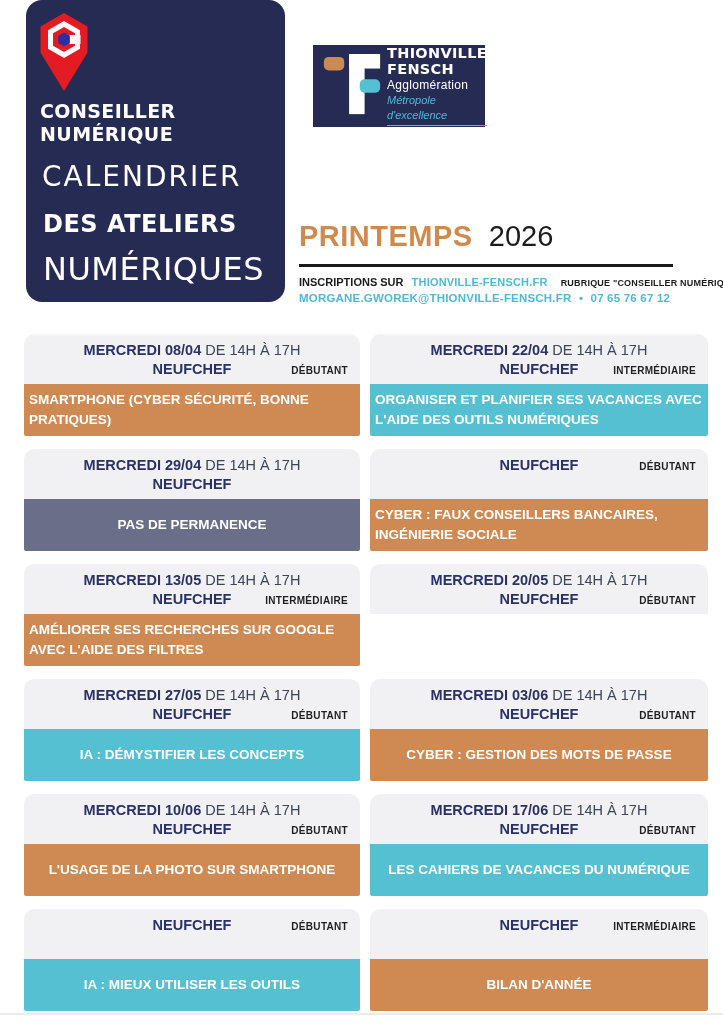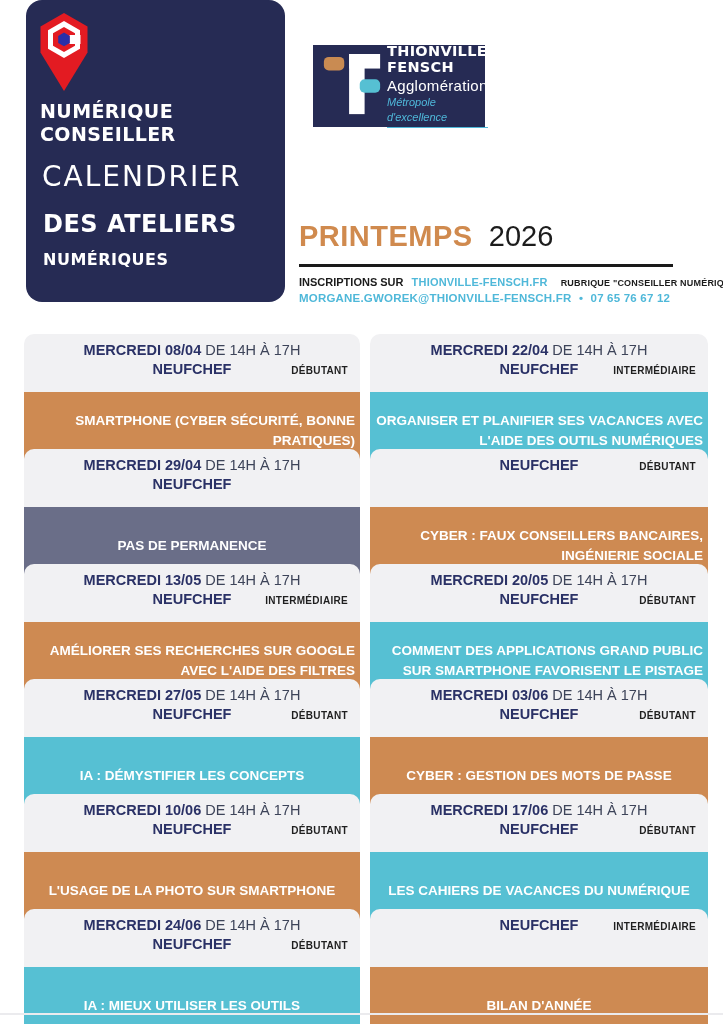--- a/index.html
+++ b/index.html
@@ -8,29 +8,29 @@
 
   
   .brand-panel{position:absolute;left:26px;top:0;width:259px;height:302px;
                background:var(--navy);border-radius:16px;color:#fff;
                font-family:"DejaVu Sans",sans-serif;}
   .pin{position:absolute;left:12px;top:12px;width:52px;height:80px;}
   .org{position:absolute;left:14px;top:100px;font-weight:bold;font-size:19px;
        line-height:1.2;letter-spacing:.4px;}
   .cal{position:absolute;left:16px;top:160px;font-weight:400;font-size:28px;letter-spacing:2px;}
   .t2 {position:absolute;left:17px;top:210px;font-weight:bold;font-size:24px;letter-spacing:.5px;}
-  .t3 {position:absolute;left:17px;top:250px;font-weight:bold;font-size:16px;letter-spacing:.5px;}
+  .t3 {position:absolute;left:17px;top:250px;font-weight:normal;font-size:32px;letter-spacing:.5px;}
 
   
   .tf-logo{position:absolute;left:313px;top:45px;width:172px;height:82px;
            background:var(--navy);display:flex;align-items:center;padding-left:10px;box-sizing:border-box;}
   .tf-glyph{width:58px;height:64px;flex:0 0 auto;}
   .tf-text{margin-left:6px;color:#fff;}
   .tf-name{font-family:"DejaVu Sans",sans-serif;font-weight:bold;font-size:14.5px;line-height:1.1;letter-spacing:.3px;}
-  .tf-sub{font-size:15px;line-height:1.3;letter-spacing:.3px;}
+  .tf-sub{font-size:12px;line-height:1.3;letter-spacing:.3px;}
   .tf-tag{display:inline-block;font-size:11px;font-style:italic;color:var(--link_teal);
           border-bottom:1.5px solid var(--link_teal);padding-bottom:2px;line-height:1.35;}
 
   
   .season{position:absolute;left:299px;top:220px;font-size:29px;white-space:nowrap;}
   .season-name{color:var(--heading_orange);font-weight:800;letter-spacing:.5px;margin-top:27px;}
   .season-year{color:#1c1c1c;font-weight:500;margin-left:8px;}
   .rule{position:absolute;left:299px;top:264px;width:374px;height:3px;background:#1a1a1a;}
 
   
@@ -38,54 +38,54 @@
   .reg-site{color:var(--link_teal);margin-left:5px;letter-spacing:.2px;}
   .reg-suffix{font-size:9px;font-weight:600;margin-left:10px;letter-spacing:.2px;}
   .reg2{position:absolute;left:299px;top:292px;font-size:11.5px;font-weight:bold;
         color:var(--link_teal);white-space:nowrap;letter-spacing:.2px;}
   .reg-sep{margin:0 4px;}
 
   
   .grid{position:absolute;left:24px;top:334px;width:684px;display:grid;
         grid-template-columns:336px 338px;column-gap:10px;row-gap:19px;}
   .card{height:96px;}
-  .card-head{height:58px;background:var(--header_bg);border-radius:10px 10px 0 0;
+  .card-head{height:50px;background:var(--header_bg);border-radius:10px 10px 0 0;
              text-align:center;padding-top:7px;box-sizing:border-box;}
   .line1{font-size:14.5px;line-height:1.3;}
   .date{font-weight:bold;color:var(--date_navy);}
   .time{font-weight:400;color:#3d4459;}
   .line2{position:relative;font-size:14.5px;line-height:1.35;}
   .loc{font-weight:bold;color:var(--date_navy);}
   .level{position:absolute;right:12px;top:4px;font-size:10px;font-weight:700;
          color:#1f1f1f;letter-spacing:.3px;}
   .banner{height:46px;display:flex;align-items:center;justify-content:center;
-          text-align:right;color:#fff;font-weight:bold;font-size:13.5px;
-          line-height:1.45;padding:16px 5px;border-radius:0 0 2px 2px;}
+          text-align:left;color:#fff;font-weight:bold;font-size:13.5px;
+          line-height:1.45;padding:3px 5px;border-radius:0 0 2px 2px;}
   .banner--orange{background:var(--orange);}
   .banner--teal{background:var(--teal);}
   .banner--gray{background:var(--gray_banner);}
 
   .bottom-line{position:absolute;left:0;top:1013px;width:723px;height:2px;background:#ebebee;}
 </style>
 </head>
 <body>
 
 <div class="poster">
 
   <div class="brand-panel">
     <svg class="pin" viewBox="0 0 52 80" aria-hidden="true">
       <path d="M26 1 L49.5 14.5 V40.5 L26 79 L2.5 40.5 V14.5 Z" fill="#e31b22"></path>
       <path d="M26 9 L42 18.2 V36.8 L26 46 L10 36.8 V18.2 Z" fill="#ffffff"></path>
       <path d="M26 15 L37 21.3 V33.7 L26 40 L15 33.7 V21.3 Z" fill="#e31b22"></path>
       <rect x="31.5" y="23" width="11" height="9" fill="#ffffff"></rect>
       <path d="M26 20.5 L31.8 23.9 V30.9 L26 34.3 L20.2 30.9 V23.9 Z" fill="#2a2fa8"></path>
     </svg>
     <div class="org">
+      <div>CONSEILLER</div>
       <div>NUMÉRIQUE</div>
-      <div>CONSEILLER</div>
     </div>
     <div class="cal">CALENDRIER</div>
     <div class="t2">DES ATELIERS</div>
     <div class="t3">NUMÉRIQUES</div>
   </div>
 
   <div class="tf-logo">
     <svg class="tf-glyph" viewBox="0 0 58 66" aria-hidden="true">
       <rect x="0" y="3" width="21" height="14" rx="5" fill="#c98b52"></rect>
       <rect x="26" y="0" width="16" height="62" fill="#ffffff"></rect>
@@ -188,21 +188,20 @@
     <header class="card-head">
       <div class="line1">
         <span class="date">MERCREDI 20/05</span>
         <span class="time"> DE 14H À 17H</span>
       </div>
       <div class="line2">
         <span class="loc">NEUFCHEF</span>
         <span class="level">DÉBUTANT</span>
       </div>
     </header>
-    <div class="banner banner--teal">COMMENT DES APPLICATIONS GRAND PUBLIC SUR SMARTPHONE FAVORISENT LE PISTAGE</div>
   </section>
 
   <section class="card">
     <header class="card-head">
       <div class="line1">
         <span class="date">MERCREDI 27/05</span>
         <span class="time"> DE 14H À 17H</span>
       </div>
       <div class="line2">
         <span class="loc">NEUFCHEF</span>
@@ -249,24 +248,20 @@
       <div class="line2">
         <span class="loc">NEUFCHEF</span>
         <span class="level">DÉBUTANT</span>
       </div>
     </header>
     <div class="banner banner--teal">LES CAHIERS DE VACANCES DU NUMÉRIQUE</div>
   </section>
 
   <section class="card">
     <header class="card-head">
-      <div class="line1">
-        <span class="date">MERCREDI 24/06</span>
-        <span class="time"> DE 14H À 17H</span>
-      </div>
       <div class="line2">
         <span class="loc">NEUFCHEF</span>
         <span class="level">DÉBUTANT</span>
       </div>
     </header>
     <div class="banner banner--teal">IA : MIEUX UTILISER LES OUTILS</div>
   </section>
 
   <section class="card">
     <header class="card-head">

